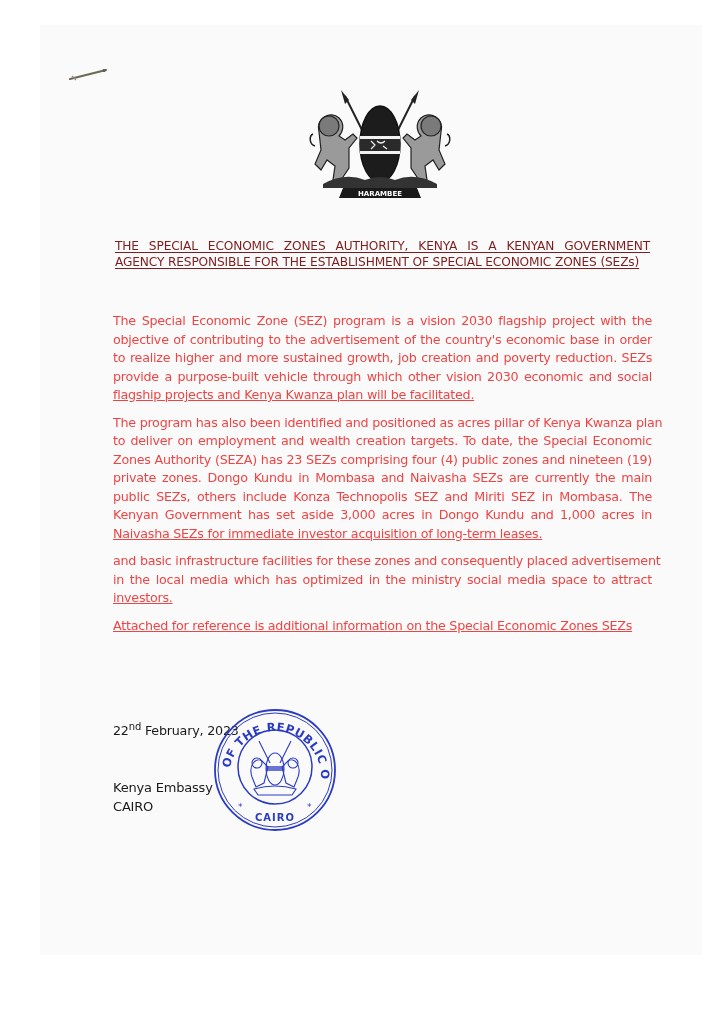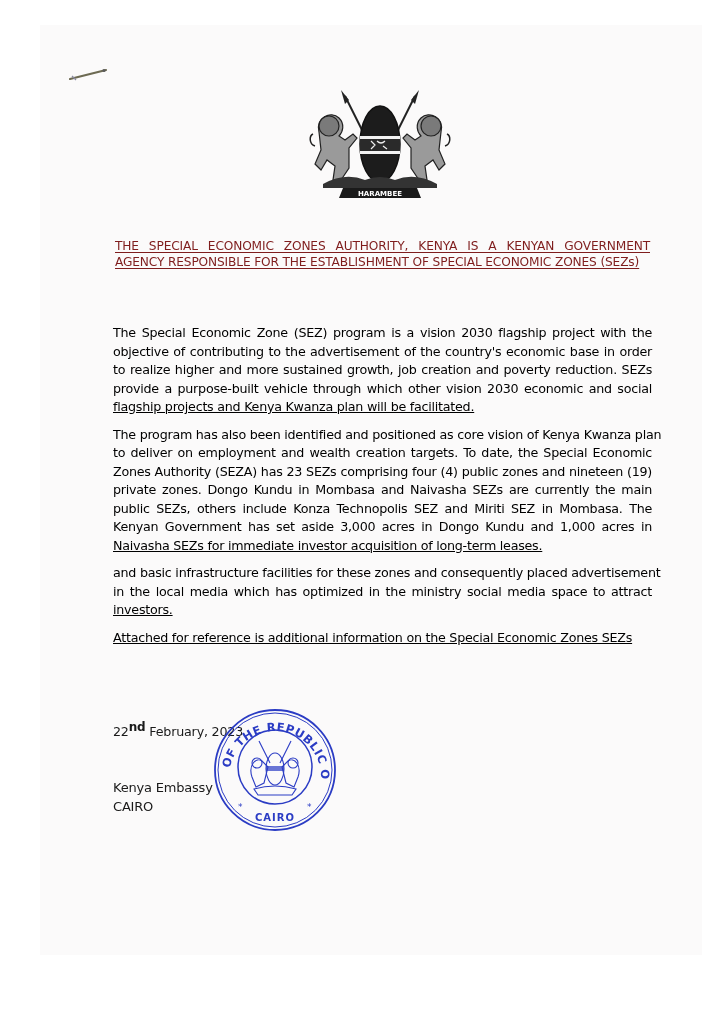--- a/index.html
+++ b/index.html
@@ -60,22 +60,21 @@
     .heading .line.last {
       text-align-last: left;
     }
     .body-text {
       position: absolute;
       left: 113px;
       top: 312px;
       width: 539px;
       font-size: 12.7px;
       line-height: 18.5px;
-      color: #000000;
-      margin-top: 12px;
+      color: #ef4444;
     }
     .para {
       margin: 0 0 9px 0;
       text-align: justify;
     }
     .para .ln {
       display: block;
       text-align: justify;
       text-align-last: justify;
       white-space: nowrap;
@@ -87,23 +86,22 @@
     }
     .date {
       position: absolute;
       left: 113px;
       top: 718px;
       font-size: 12.7px;
       line-height: 18px;
       letter-spacing: -0.2px;
     }
     .date sup {
-      font-size: 12px;
+      font-size: 10px;
       vertical-align: 5px;
-      font-weight: bold;
     }
     .signature {
       position: absolute;
       left: 113px;
       top: 778px;
       font-size: 13px;
       line-height: 19px;
       letter-spacing: -0.2px;
     }
     .stamp {
@@ -162,21 +160,21 @@
 
 <div class="body-text">
   <p class="para">
     <span class="ln">The Special Economic Zone (SEZ) program is a vision 2030 flagship project with the</span>
     <span class="ln">objective of contributing to the advertisement of the country's economic base in order</span>
     <span class="ln">to realize higher and more sustained growth, job creation and poverty reduction. SEZs</span>
     <span class="ln">provide a purpose-built vehicle through which other vision 2030 economic and social</span>
     <span class="ln end">flagship projects and Kenya Kwanza plan will be facilitated.</span>
   </p>
   <p class="para">
-    <span class="ln">The program has also been identified and positioned as core vision of Kenya Kwanza plan</span>
+    <span class="ln">The program has also been identified and positioned as acres pillar of Kenya Kwanza plan</span>
     <span class="ln">to deliver on employment and wealth creation targets. To date, the Special Economic</span>
     <span class="ln">Zones Authority (SEZA) has 23 SEZs comprising four (4) public zones and nineteen (19)</span>
     <span class="ln">private zones. Dongo Kundu in Mombasa and Naivasha SEZs are currently the main</span>
     <span class="ln">public SEZs, others include Konza Technopolis SEZ and Miriti SEZ in Mombasa. The</span>
     <span class="ln">Kenyan Government has set aside 3,000 acres in Dongo Kundu and 1,000 acres in</span>
     <span class="ln end">Naivasha SEZs for immediate investor acquisition of long-term leases.</span>
   </p>
   <p class="para">
     <span class="ln">and basic infrastructure facilities for these zones and consequently placed advertisement</span>
     <span class="ln">in the local media which has optimized in the ministry social media space to attract</span>

